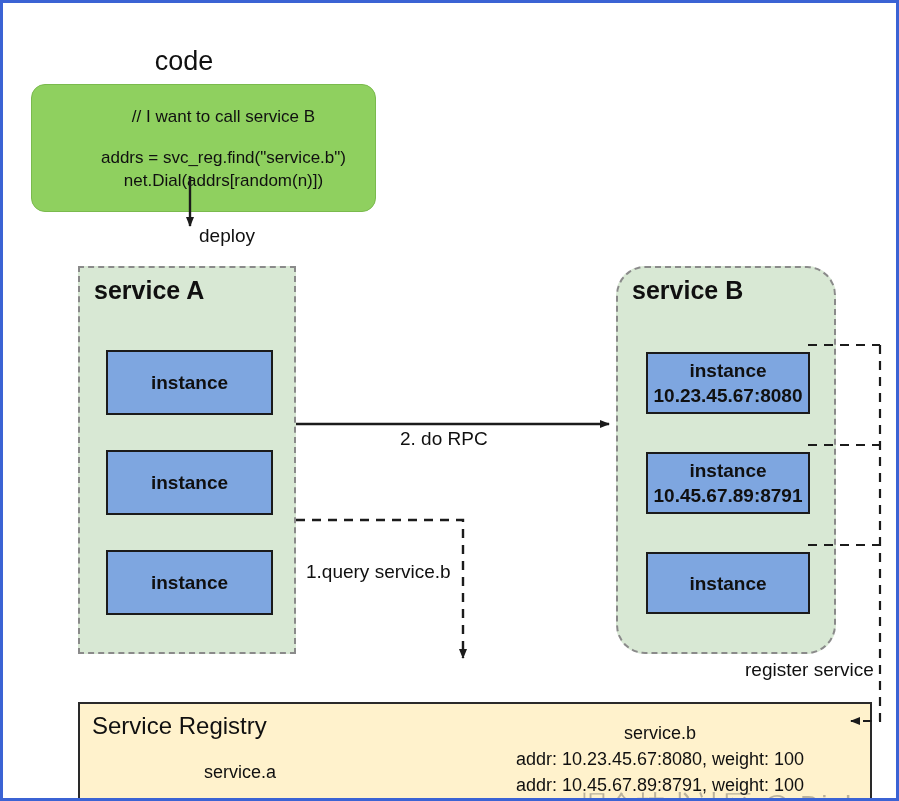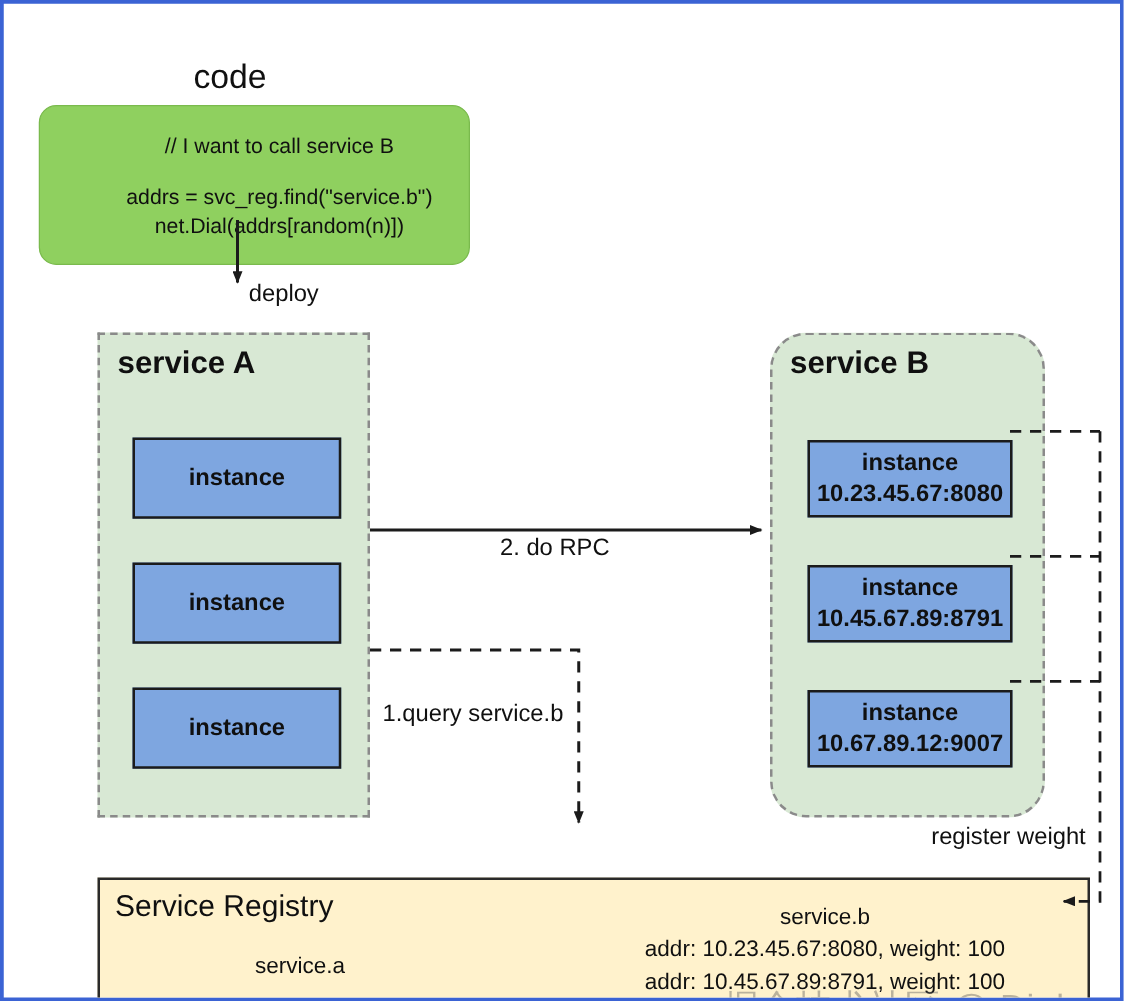--- a/index.html
+++ b/index.html
@@ -182,21 +182,20 @@
     <div class="instance i0">
       <span>instance</span>
       <span>10.23.45.67:8080</span>
     </div>
     <div class="instance i1">
       <span>instance</span>
       <span>10.45.67.89:8791</span>
     </div>
     <div class="instance i2">
       <span>instance</span>
-      <span>10.67.89.12:9007</span>
     </div>
   </div>
 
   <div class="abs" id="registry">
     <div id="registry-title">Service Registry</div>
     <div id="registry-left">
       <div>service.a</div>
       <div>......</div>
     </div>
     <div id="registry-right">
@@ -222,17 +221,17 @@
 
     <path d="M805,342 L877,342" stroke="#1b1b1b" stroke-width="2.2" fill="none" stroke-dasharray="9,7"></path>
     <path d="M805,442 L877,442" stroke="#1b1b1b" stroke-width="2.2" fill="none" stroke-dasharray="9,7"></path>
     <path d="M805,542 L877,542" stroke="#1b1b1b" stroke-width="2.2" fill="none" stroke-dasharray="9,7"></path>
     <path d="M877,342 L877,718 L848,718" stroke="#1b1b1b" stroke-width="2.2" fill="none" stroke-dasharray="9,7" marker-end="url(#ah)"></path>
   </svg>
 
   <div class="abs edge-label" id="label-deploy">deploy</div>
   <div class="abs edge-label" id="label-rpc">2. do RPC</div>
   <div class="abs edge-label" id="label-query">1.query service.b</div>
-  <div class="abs edge-label" id="label-register">register weight</div>
+  <div class="abs edge-label" id="label-register">register service</div>
 
   <div class="abs" id="watermark">掘金技术社区 @ Dial</div>
 
 </div>
 
 </body></html>

